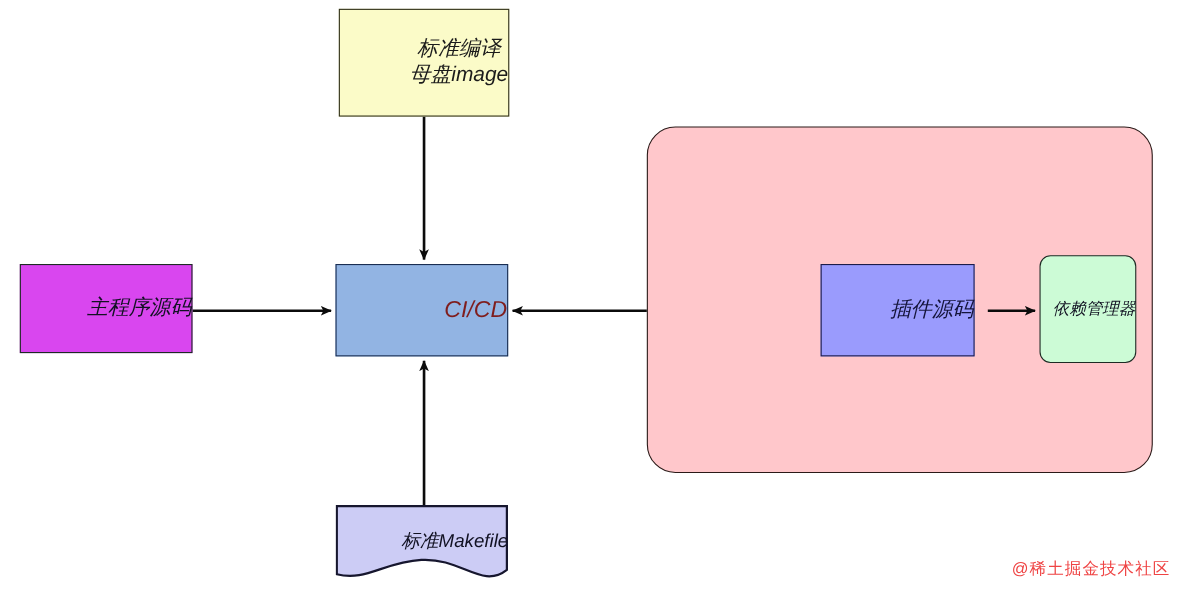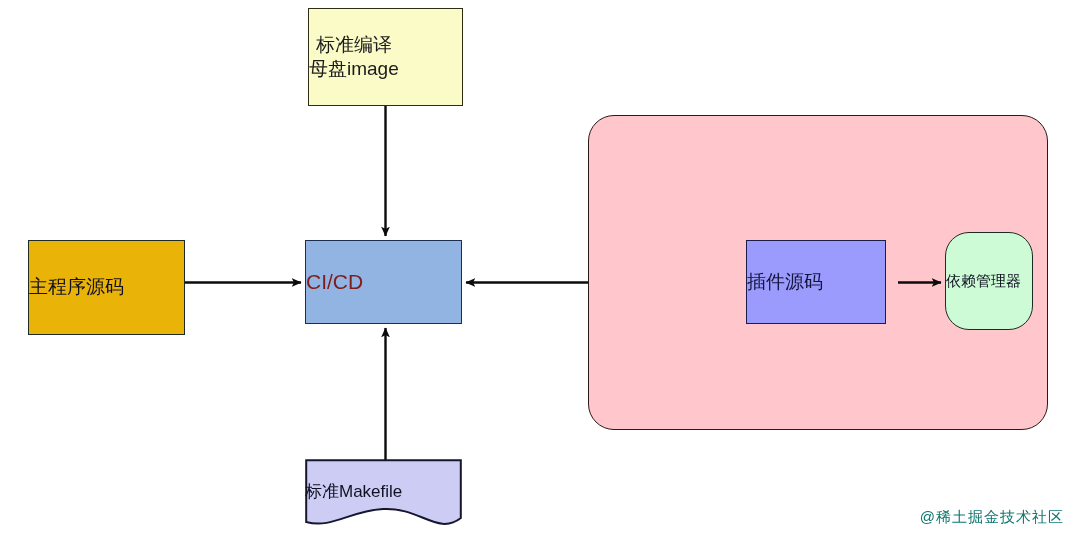--- a/index.html
+++ b/index.html
@@ -15,25 +15,26 @@
     width: 1080px;
     height: 539px;
     background: #ffffff;
     overflow: hidden;
   }
   .node {
     position: absolute;
     box-sizing: border-box;
     display: flex;
     align-items: center;
-    justify-content: flex-start;
+    justify-content: flex-end;
     text-align: center;
     line-height: 1.28;
     color: #111122;
     z-index: 3;
+    font-style: italic;
   }
   .node-label {
     display: block;
     white-space: pre-line;
   }
 
   
   #plugin-group {
     position: absolute;
     left: 588px;
@@ -48,25 +49,24 @@
 
   
   #node-image {
     left: 308px; top: 8px; width: 155px; height: 98px;
     background: #fbfbc8;
     border: 1.6px solid #2e2e17;
     font-size: 19px;
     color: #1b1b1b;
   }
   #node-main-src {
-    left: 18px; top: 240px; width: 157px; height: 95px;
-    background: #eab308;
+    left: 18px; top: 240px; width: 157px; height: 81px;
+    background: #d946ef;
     border: 1.6px solid #1d2b24;
     font-size: 19px;
-    margin-left: 10px;
   }
   #node-cicd {
     left: 305px; top: 240px; width: 157px; height: 84px;
     background: #92b4e3;
     border: 1.6px solid #1a2e52;
     font-size: 21px;
     color: #7f1d1d;
   }
   #node-makefile {
     left: 305px; top: 459px; width: 157px; height: 76px;
@@ -86,40 +86,40 @@
     left: 746px; top: 240px; width: 140px; height: 84px;
     background: #9a9bfd;
     border: 1.6px solid #1c1c4a;
     font-size: 19px;
     color: #14143a;
   }
   #node-dep-mgr {
     left: 945px; top: 232px; width: 88px; height: 98px;
     background: #ccfbd6;
     border: 1.6px solid #1d2b24;
-    border-radius: 24px;
+    border-radius: 10px;
     font-size: 15px;
   }
 
   
   #arrows {
     position: absolute;
     left: 0; top: 0;
     width: 1080px; height: 539px;
     z-index: 2;
     pointer-events: none;
   }
 
   
   #watermark {
     position: absolute;
     right: 16px;
     bottom: 12px;
     font-size: 15px;
-    color: #0f766e;
+    color: #ef4444;
     letter-spacing: 1px;
     z-index: 4;
     user-select: none;
   }
 </style>
 </head>
 <body>
 
 <div id="canvas">
 

